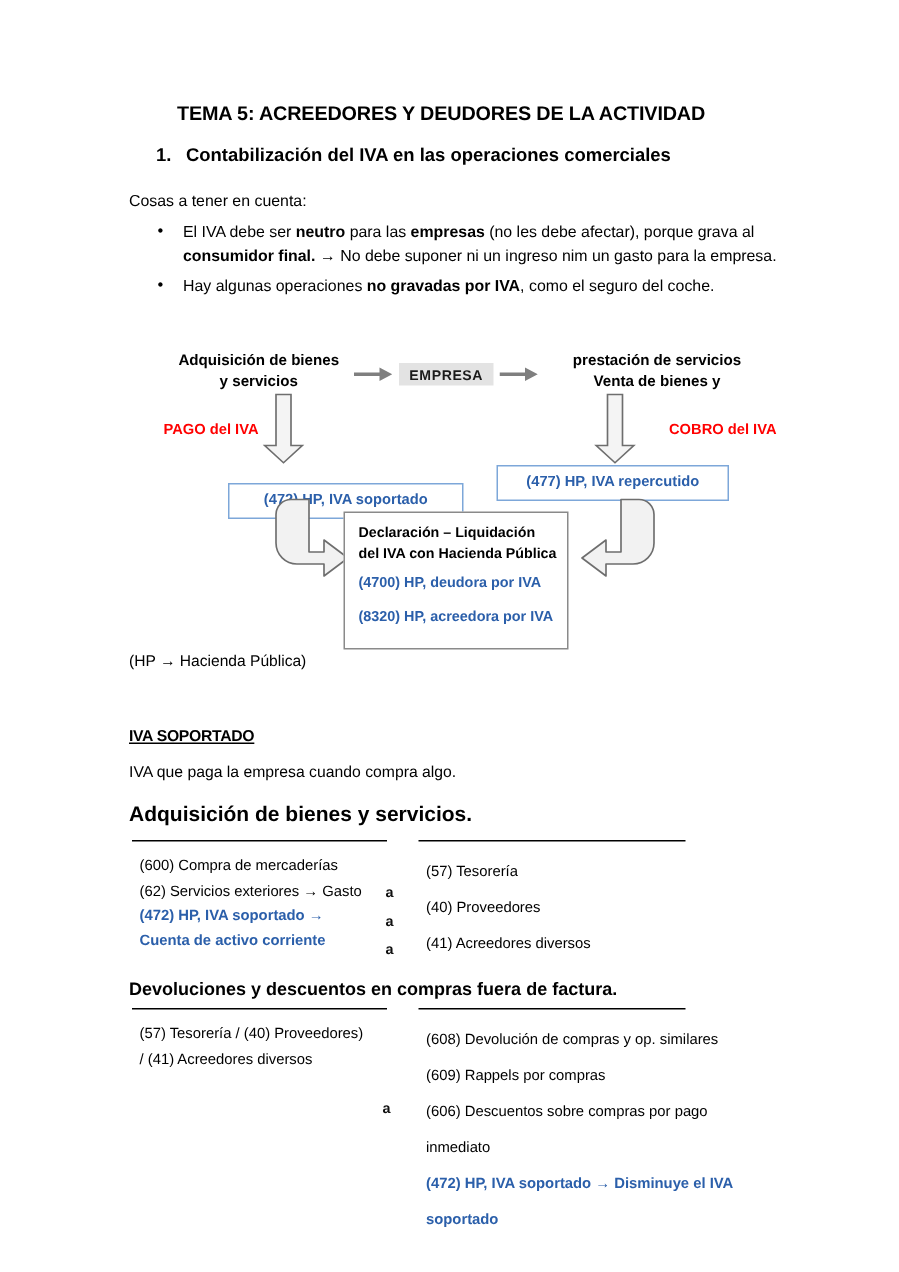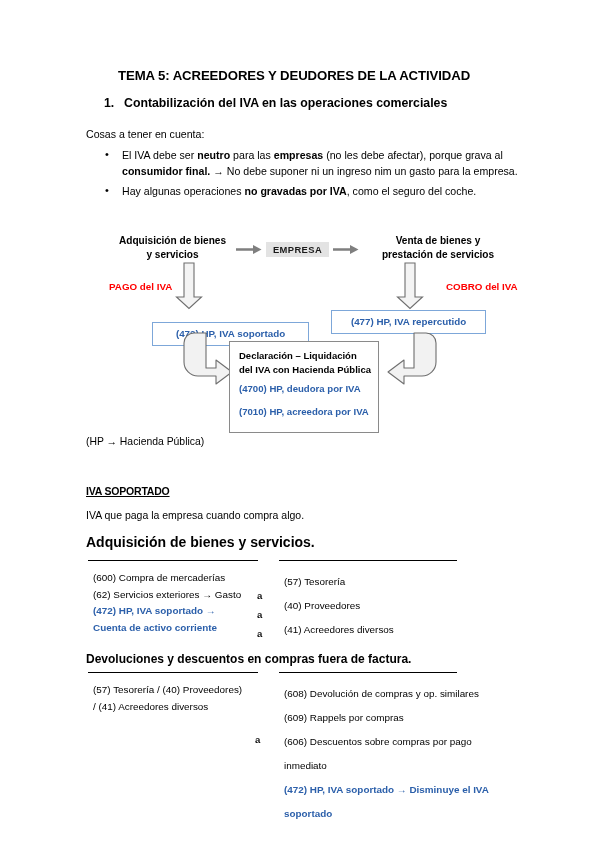--- a/index.html
+++ b/index.html
@@ -157,22 +157,22 @@
       <path d="M0 4.3 H17 V1 L25.5 5.5 L17 10 V6.7 H0 Z" fill="#7f7f7f"></path>
     </svg>
 
     <div class="empresa">EMPRESA</div>
 
     <svg class="hz-arrow" id="hz-right" viewBox="0 0 26 11">
       <path d="M0 4.3 H17 V1 L25.5 5.5 L17 10 V6.7 H0 Z" fill="#7f7f7f"></path>
     </svg>
 
     <div class="d-lab" id="lab-venta">
+      <div>prestación de servicios</div>
       <div>Venta de bienes y</div>
-      <div>prestación de servicios</div>
     </div>
 
     <div class="red-lab" id="pago">PAGO del IVA</div>
     <div class="red-lab" id="cobro">COBRO del IVA</div>
 
     <svg class="dn-arrow" id="dn-left" viewBox="0 0 28 48">
       <path d="M9 1 H19 V35 H26.5 L14 46.5 L1.5 35 H9 Z" fill="#f4f4f4" stroke="#6e6e6e" stroke-width="1.1"></path>
     </svg>
     <svg class="dn-arrow" id="dn-right" viewBox="0 0 28 48">
       <path d="M9 1 H19 V35 H26.5 L14 46.5 L1.5 35 H9 Z" fill="#f4f4f4" stroke="#6e6e6e" stroke-width="1.1"></path>
@@ -188,21 +188,21 @@
     <svg class="elbow" id="elbow-right" viewBox="0 0 58 60">
       <path d="M46 1 H34 V36 H24 V28 L8 40 L24 52 V44 H42 A14 14 0 0 0 56 30 V11 A10 10 0 0 0 46 1 Z" fill="#f2f2f2" stroke="#6e6e6e" stroke-width="1.1" stroke-linejoin="round"></path>
     </svg>
 
     <div class="decl-box">
       <div class="decl-t">
         <div>Declaración – Liquidación</div>
         <div>del IVA con Hacienda Pública</div>
       </div>
       <div class="decl-a">(4700) HP, deudora por IVA</div>
-      <div class="decl-b">(7010) HP, acreedora por IVA</div>
+      <div class="decl-b">(8320) HP, acreedora por IVA</div>
     </div>
 
     <div class="hp-note">(HP → Hacienda Pública)</div>
   </div>
 
   <div class="sub-head">IVA SOPORTADO</div>
   <div class="sub-p">IVA que paga la empresa cuando compra algo.</div>
 
   <div class="sub-b1">Adquisición de bienes y servicios.</div>
 

